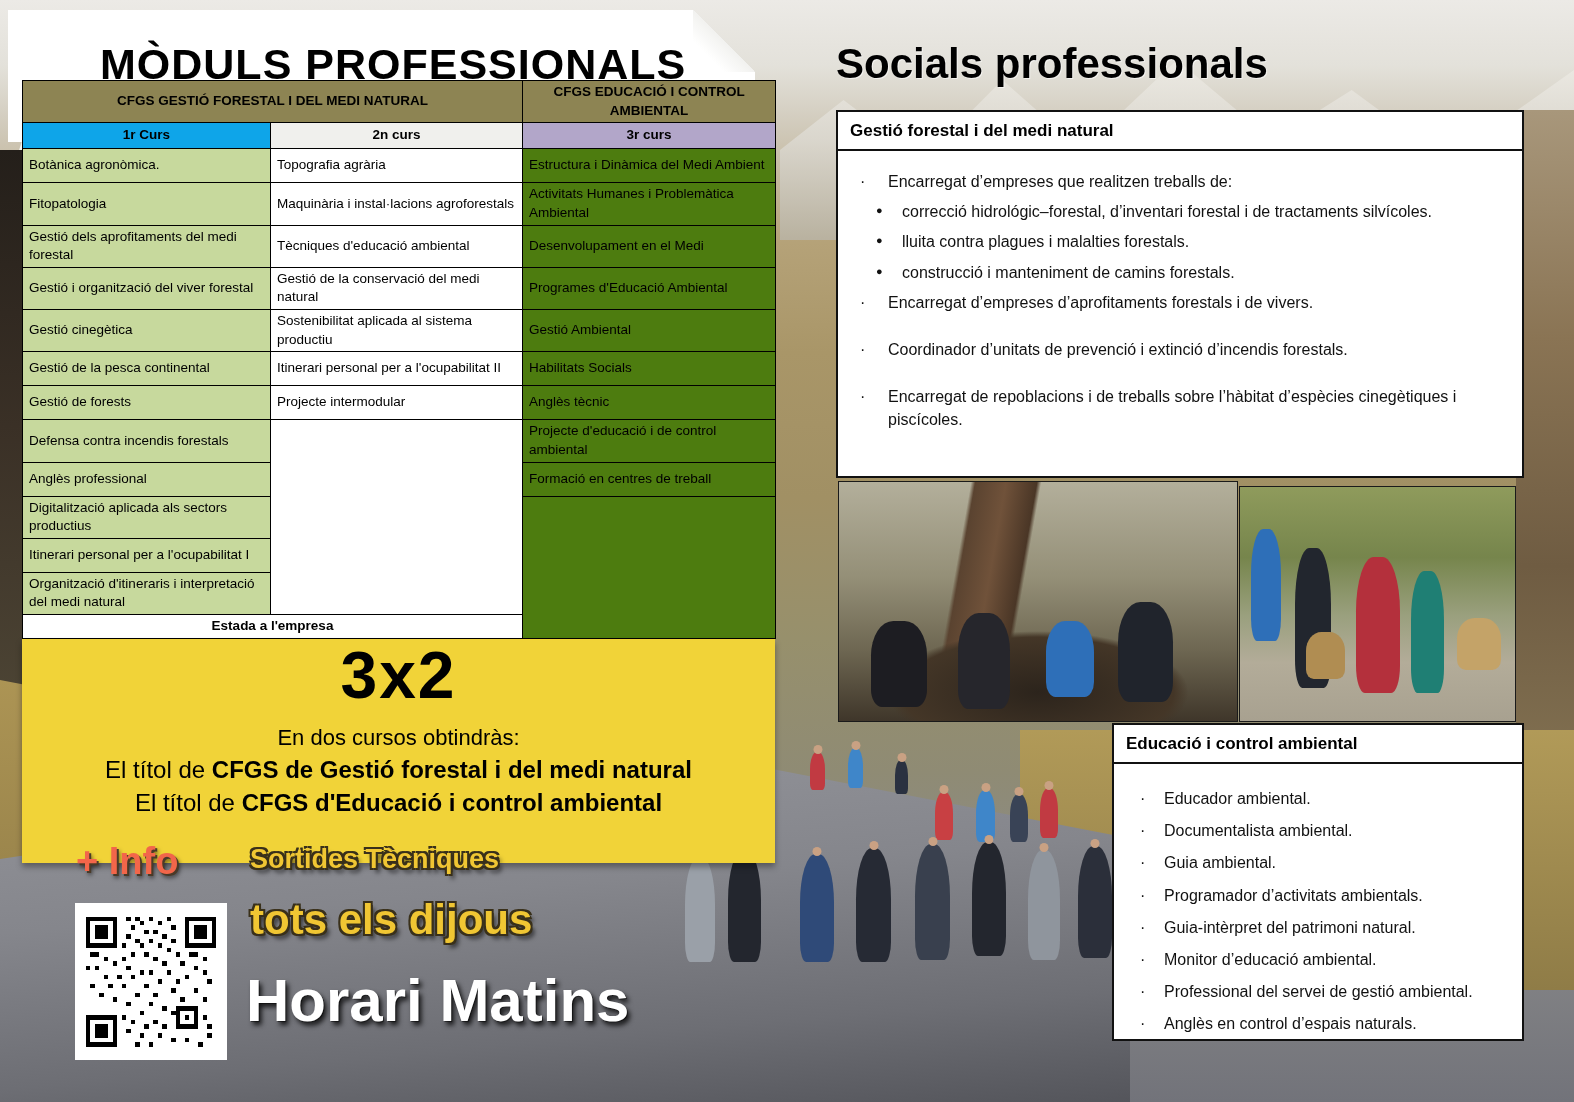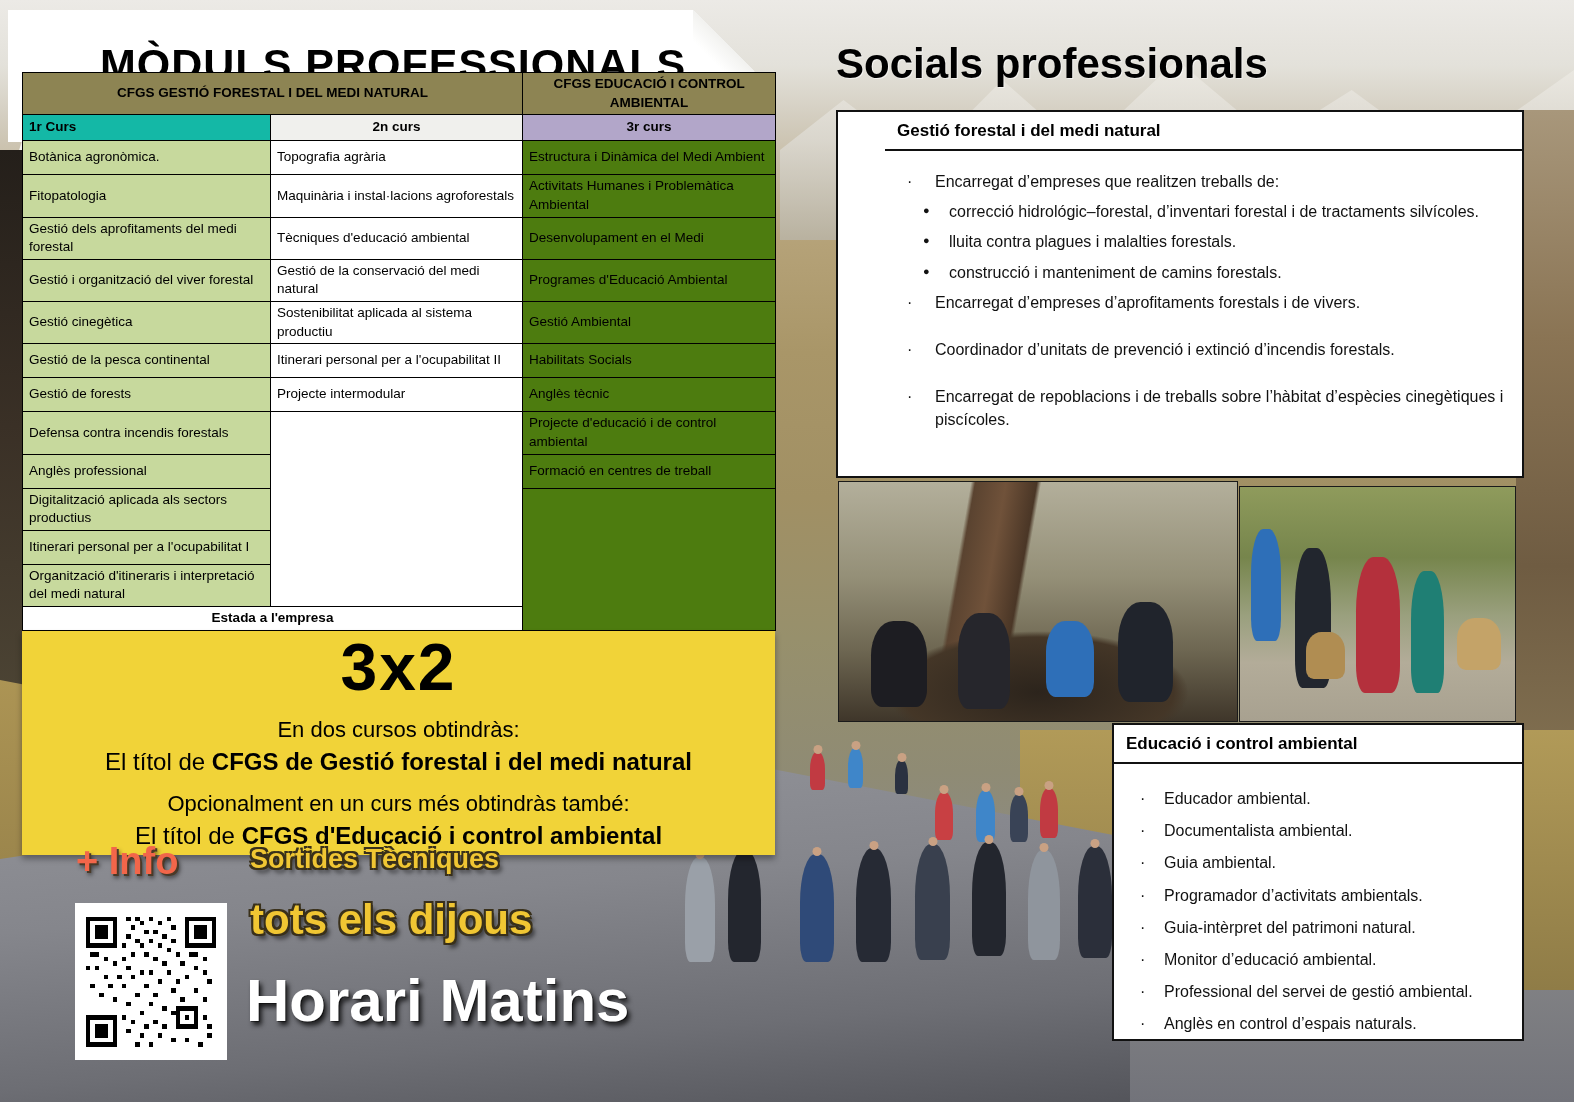--- a/index.html
+++ b/index.html
@@ -29,25 +29,25 @@
   
   .sheet{left:8px;top:10px;width:747px;height:132px;background:#fff;
     box-shadow:3px 3px 7px rgba(0,0,0,.35);
     clip-path:polygon(0 0,calc(100% - 62px) 0,100% 62px,100% 100%,0 100%);}
   .curl{left:693px;top:10px;width:62px;height:62px;
     background:linear-gradient(225deg,#c8c8c4 0%,#efefec 45%,#ffffff 75%);
     clip-path:polygon(0 0,100% 100%,0 100%);filter:drop-shadow(2px 2px 2px rgba(0,0,0,.25));}
   .main-title{left:100px;top:40px;width:570px;text-align:center;font-size:43px;font-weight:bold;letter-spacing:1px;color:#000;white-space:nowrap;}
 
   
-  .left-col{left:22px;top:72px;width:753px;}
+  .left-col{left:22px;top:80px;width:753px;}
   table.mods{border-collapse:collapse;width:753px;table-layout:fixed;background:#fff;}
   table.mods td{border:1px solid #000;padding:2px 6px;font-size:13.5px;line-height:1.38;color:#000;vertical-align:middle;}
   td.olive{background:#8d8453;font-weight:bold;text-align:center;font-size:12px;height:20px;}
-  td.beige{background:#14b8a6;font-weight:bold;text-align:left;font-size:12.5px;height:26px;}
+  td.beige{background:#0ea5e9;font-weight:bold;text-align:center;font-size:12.5px;height:26px;}
   td.whead{background:#f0f0ed;font-weight:bold;text-align:center;font-size:12.5px;}
   td.phead{background:#b2a6c9;font-weight:bold;text-align:center;font-size:12.5px;}
   td.green{background:#c7d99d;height:34px;}
   td.white{background:#ffffff;height:34px;}
   td.purple{background:#4d7c0f;height:34px;}
   td.tfoot{background:#ffffff;font-weight:bold;text-align:center;font-size:14px;height:18px;padding:1px;}
 
   .promo{width:753px;height:224px;background:#f1d338;text-align:center;padding-top:2px;
     box-shadow:0 4px 6px rgba(0,0,0,.35);}
   .promo .big{font-size:66px;font-weight:bold;letter-spacing:2px;line-height:1.05;color:#000;}
@@ -64,21 +64,21 @@
     text-shadow:-2px -2px 0 #39301a,2px -2px 0 #39301a,-2px 2px 0 #39301a,2px 2px 0 #39301a,4px 5px 4px rgba(0,0,0,.55);}
   .horari{left:246px;top:966px;font-size:60px;font-weight:bold;color:#fff;white-space:nowrap;
     text-shadow:3px 4px 5px rgba(0,0,0,.8),1px 1px 0 rgba(0,0,0,.45);}
   .qr-box{left:75px;top:903px;width:152px;height:157px;background:#fff;padding:11px;}
   .qr-box svg{width:100%;height:100%;display:block;}
 
   
   .right-heading{left:836px;top:40px;font-size:42px;font-weight:bold;color:#000;white-space:nowrap;
     text-shadow:1px 1px 0 rgba(255,255,255,.6);}
   .jobs-box{background:#fff;border:2px solid #111;}
-  .box1{left:836px;top:110px;width:688px;height:368px;padding-left:47px;}
+  .box1{left:836px;top:110px;width:688px;height:368px;}
   .box2{left:1112px;top:723px;width:412px;height:318px;}
   .box-header{font-size:17px;font-weight:bold;color:#000;padding:9px 12px 8px;border-bottom:2px solid #111;}
   .box-list{padding:12px 14px 0 0;font-size:16px;color:#111;}
   .item{position:relative;padding-left:50px;margin:7px 0;line-height:1.45;}
   .item .mk{position:absolute;left:22px;top:0;}
   .item.lvl2{padding-left:64px;}
   .item.lvl2 .mk{left:38px;font-size:11px;top:3px;}
   .g-top{margin-top:24px;}
   .box2 .box-list{padding-top:14px;}
   .box2 .item{padding-left:50px;margin:9px 0;}
@@ -218,21 +218,20 @@
       <tr>
         <td colspan="2" class="tfoot">Estada a l'empresa</td>
       </tr>
     </tbody>
       </table>
 
     <div class="promo">
       <div class="big">3x2</div>
       <div class="l1">En dos cursos obtindràs:</div>
       <div class="l2"><span>El títol de </span><b>CFGS de Gestió forestal i del medi natural</b></div>
-      <div class="l3">Opcionalment en un curs més obtindràs també:</div>
       <div class="l4"><span>El títol de </span><b>CFGS d'Educació i control ambiental</b></div>
     </div>
   </div>
 
   <div class="abs info-label">+ Info</div>
   <div class="abs sortides-1">Sortides Tècniques</div>
   <div class="abs horari">Horari Matins</div>
   <div class="abs sortides-2">tots els dijous</div>
 
   <div class="abs qr-box">

